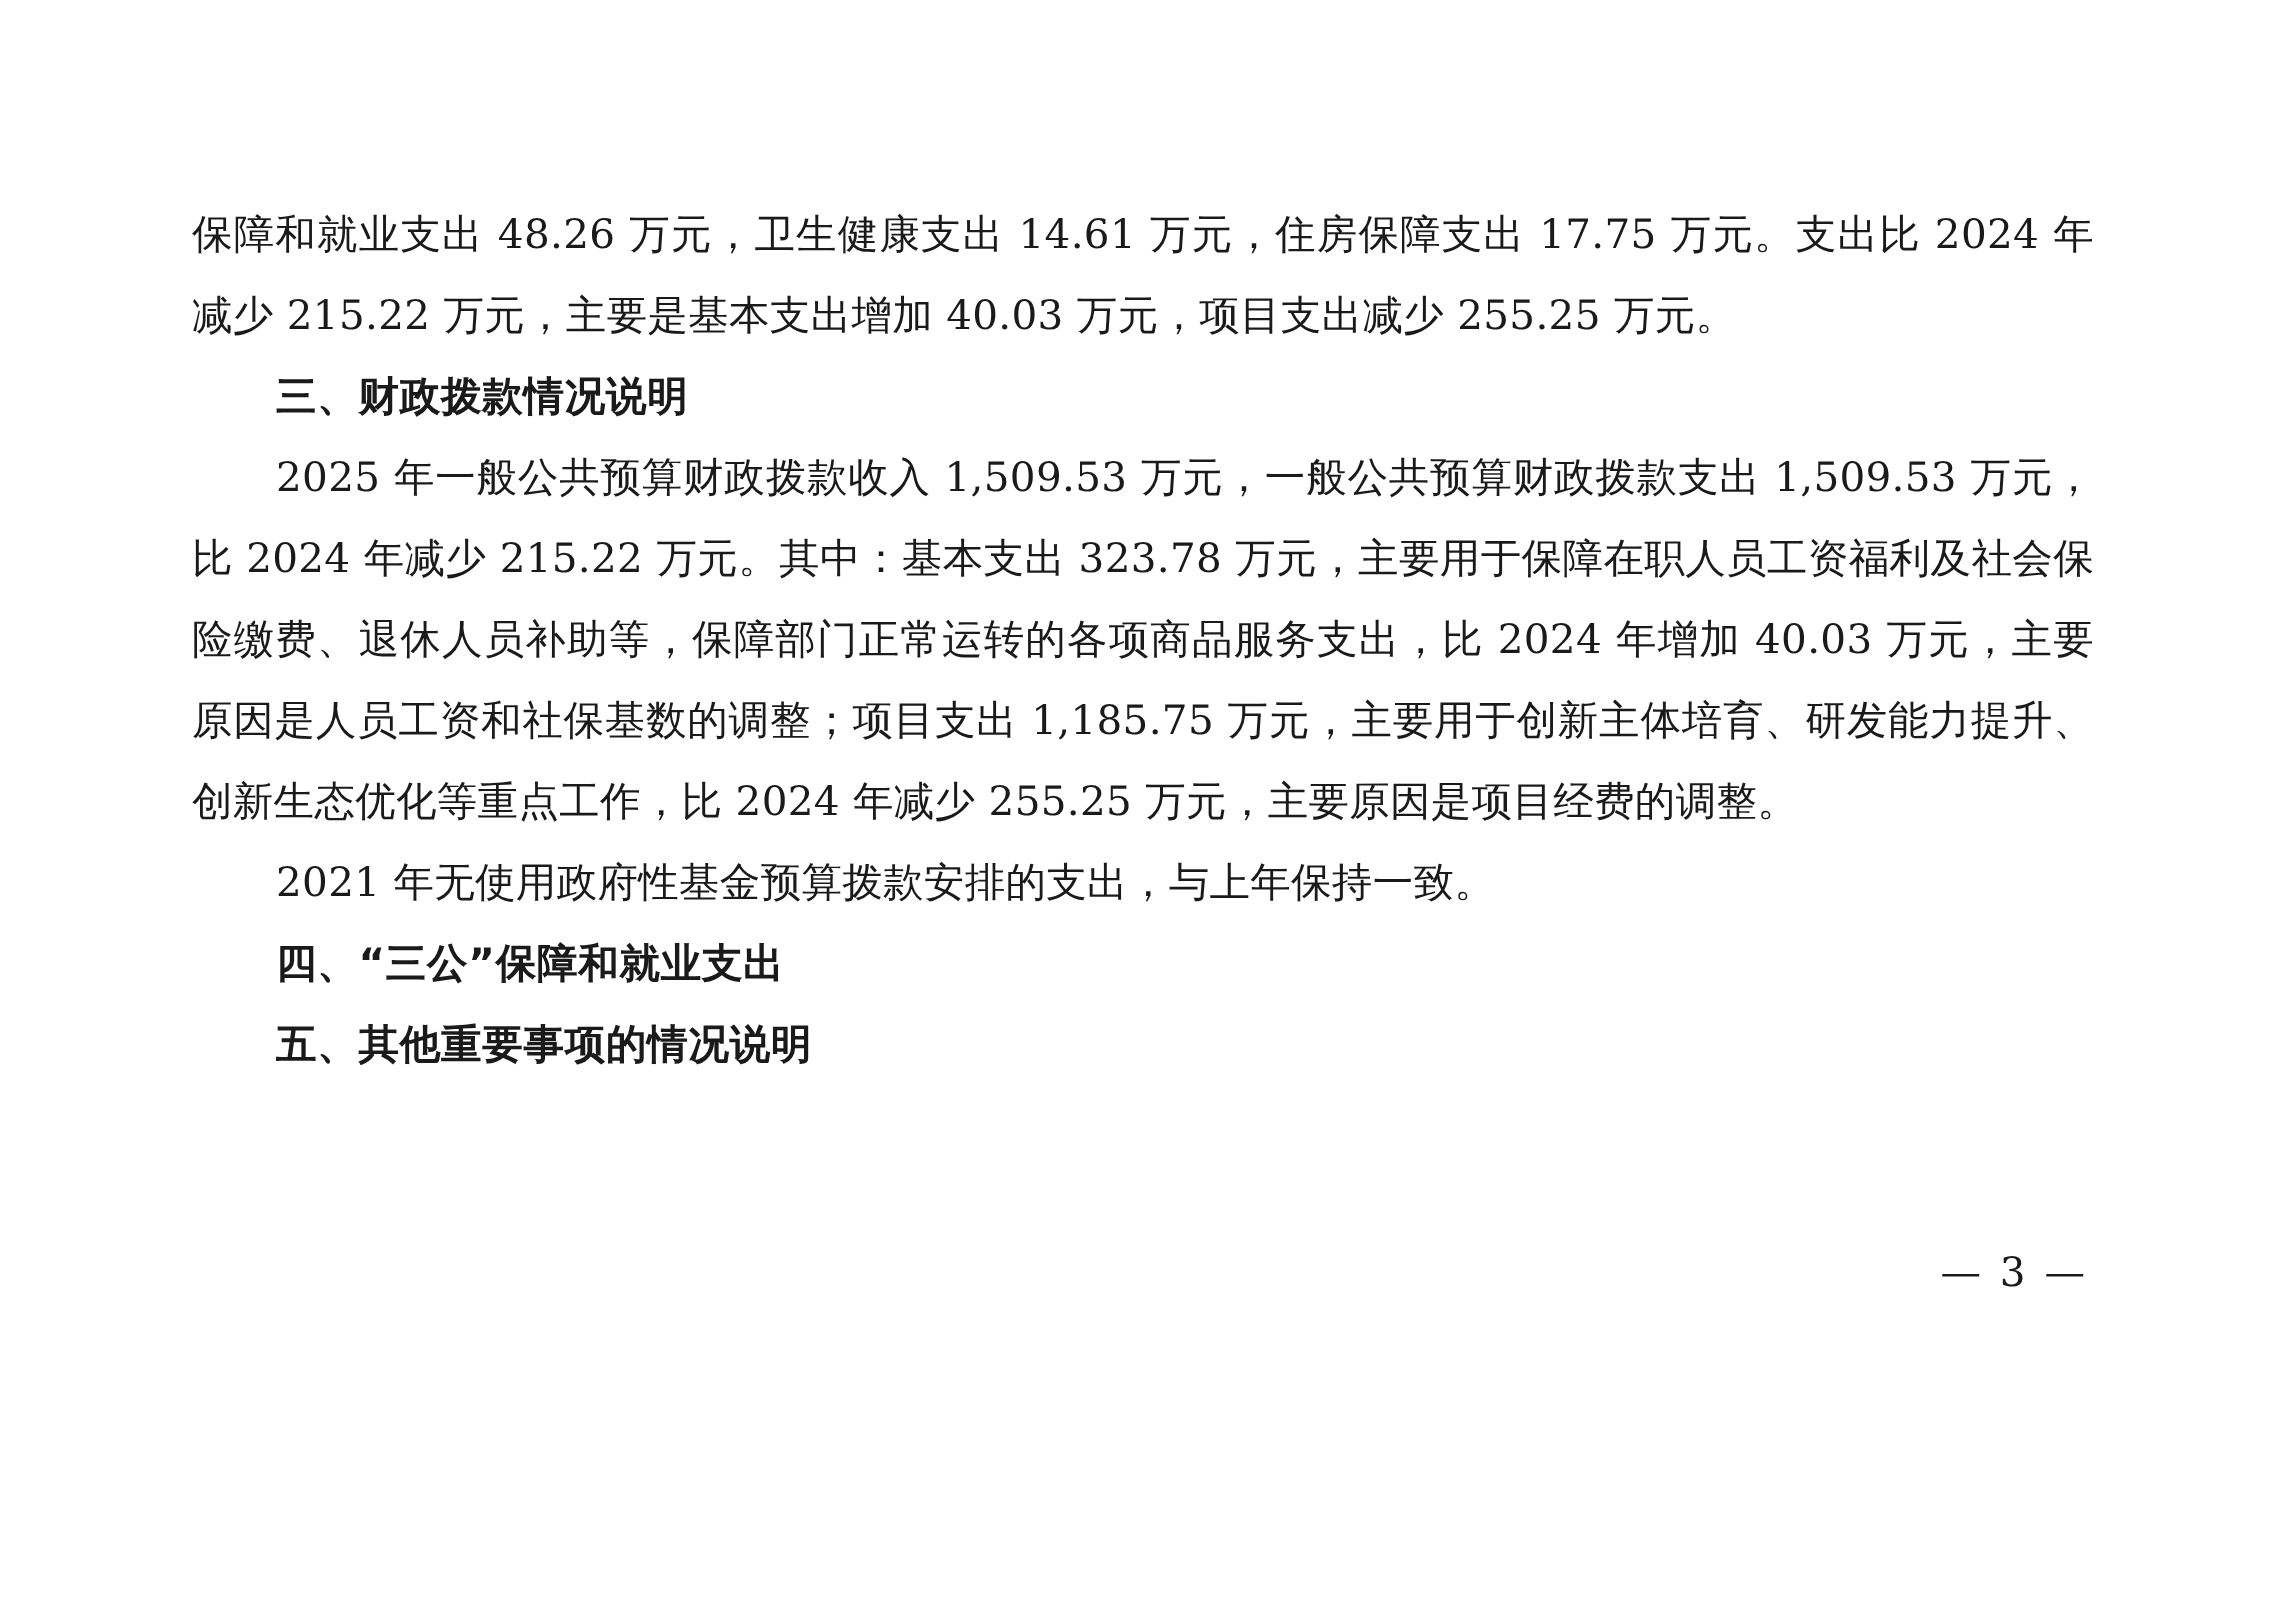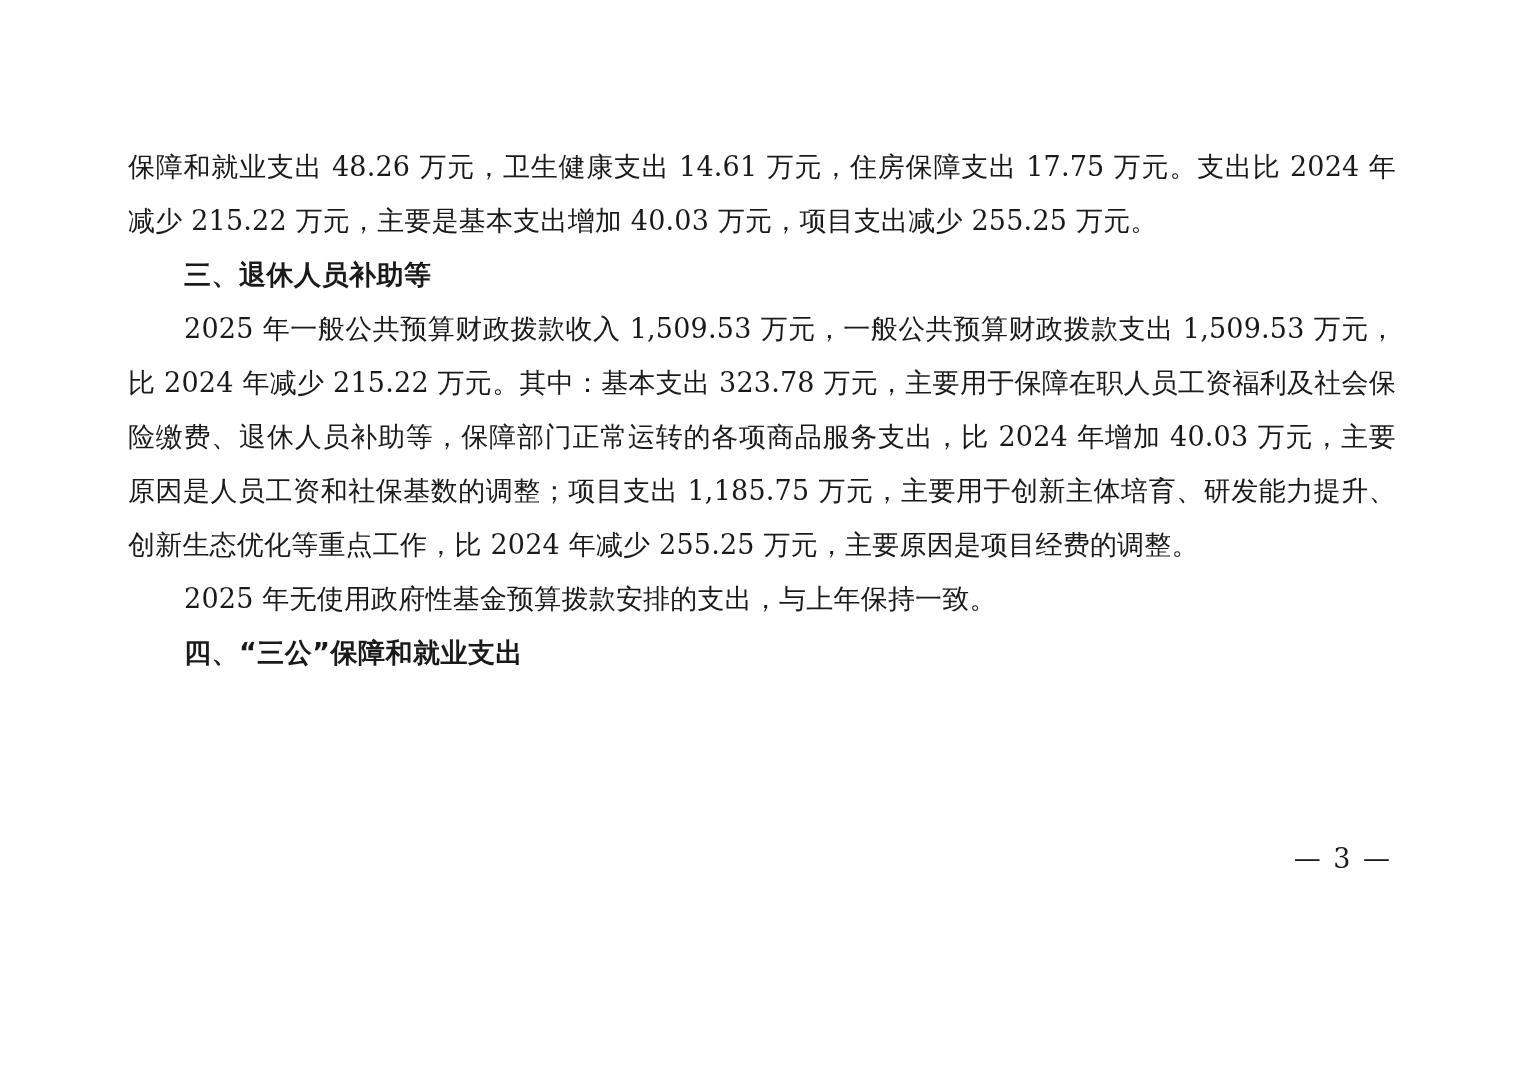--- a/index.html
+++ b/index.html
@@ -10,21 +10,21 @@
   body {
     width: 1520px;
     height: 1074px;
     font-family: "DejaVu Serif", "Liberation Serif", serif;
     color: #1a1a1a;
     position: relative;
     overflow: hidden;
   }
   .page {
     position: absolute;
-    left: 0; top: 10px;
+    left: 0; top: 0;
     width: 1520px;
     height: 922px;
     background: #fff;
   }
   .content {
     position: absolute;
     left: 128px;
     top: 130px;
     width: 1268px;
   }
@@ -61,26 +61,27 @@
   }
 </style>
 </head>
 <body>
 
 <div class="page">
   <div class="content">
 
     <p class="body cont">保障和就业支出 48.26 万元，卫生健康支出 14.61 万元，住房保障支出 17.75 万元。支出比 2024 年减少 215.22 万元，主要是基本支出增加 40.03 万元，项目支出减少 255.25 万元。</p>
 
-    <h2 class="heading">三、退休人员补助等</h2>
+    <h2 class="heading">三、财政拨款情况说明</h2>
 
     <p class="body">2025 年一般公共预算财政拨款收入 1,509.53 万元，一般公共预算财政拨款支出 1,509.53 万元，比 2024 年减少 215.22 万元。其中：基本支出 323.78 万元，主要用于保障在职人员工资福利及社会保险缴费、退休人员补助等，保障部门正常运转的各项商品服务支出，比 2024 年增加 40.03 万元，主要原因是人员工资和社保基数的调整；项目支出 1,185.75 万元，主要用于创新主体培育、研发能力提升、创新生态优化等重点工作，比 2024 年减少 255.25 万元，主要原因是项目经费的调整。</p>
 
-    <p class="body">2025 年无使用政府性基金预算拨款安排的支出，与上年保持一致。</p>
+    <p class="body">2021 年无使用政府性基金预算拨款安排的支出，与上年保持一致。</p>
 
     <h2 class="heading">四、“三公”保障和就业支出</h2>
 
 
+    <h2 class="heading">五、其他重要事项的情况说明</h2>
 
   </div>
 
   <div class="pagenum">— 3 —</div>
 </div>
 
 </body></html>

